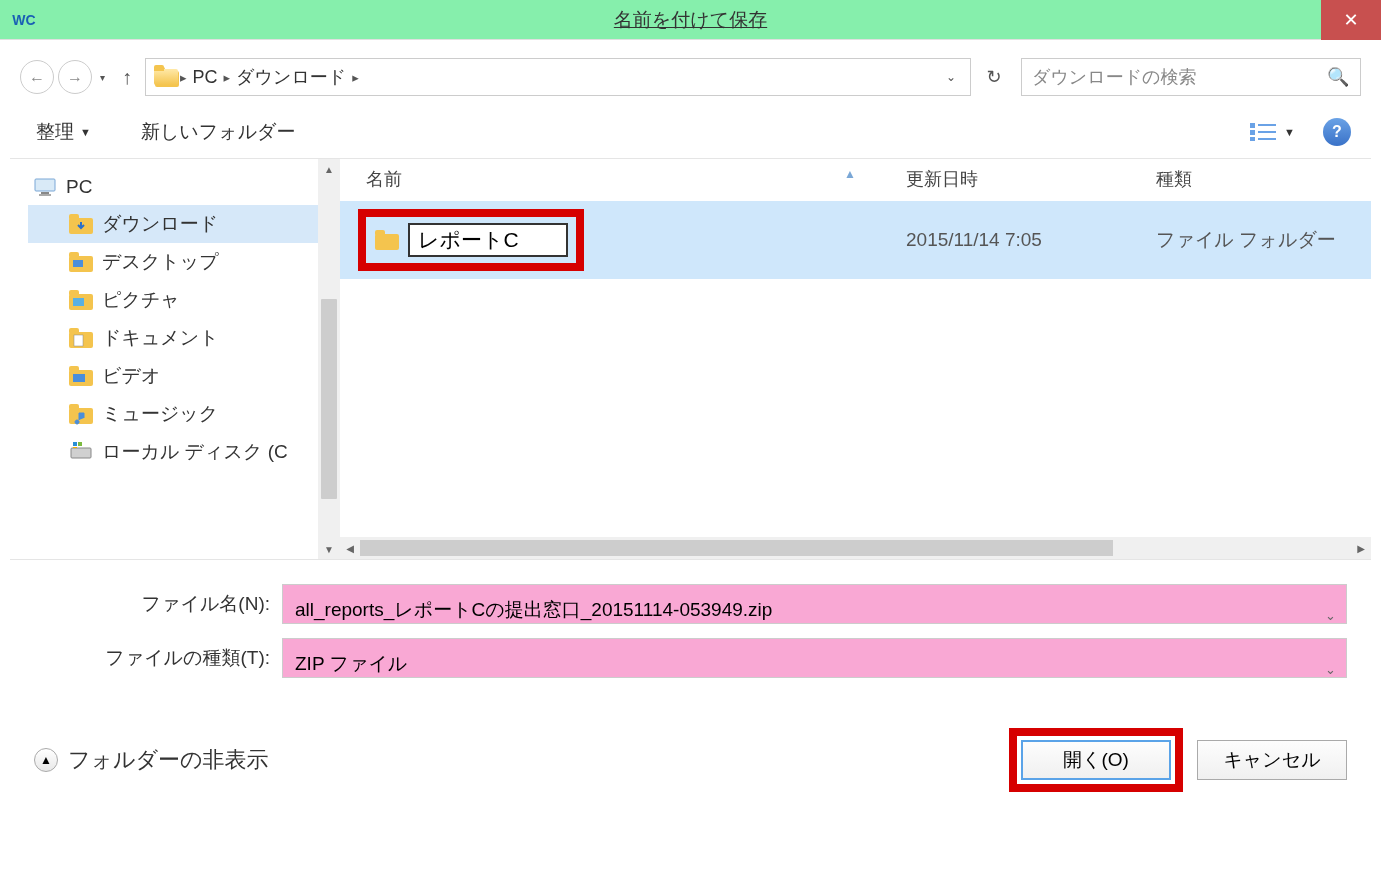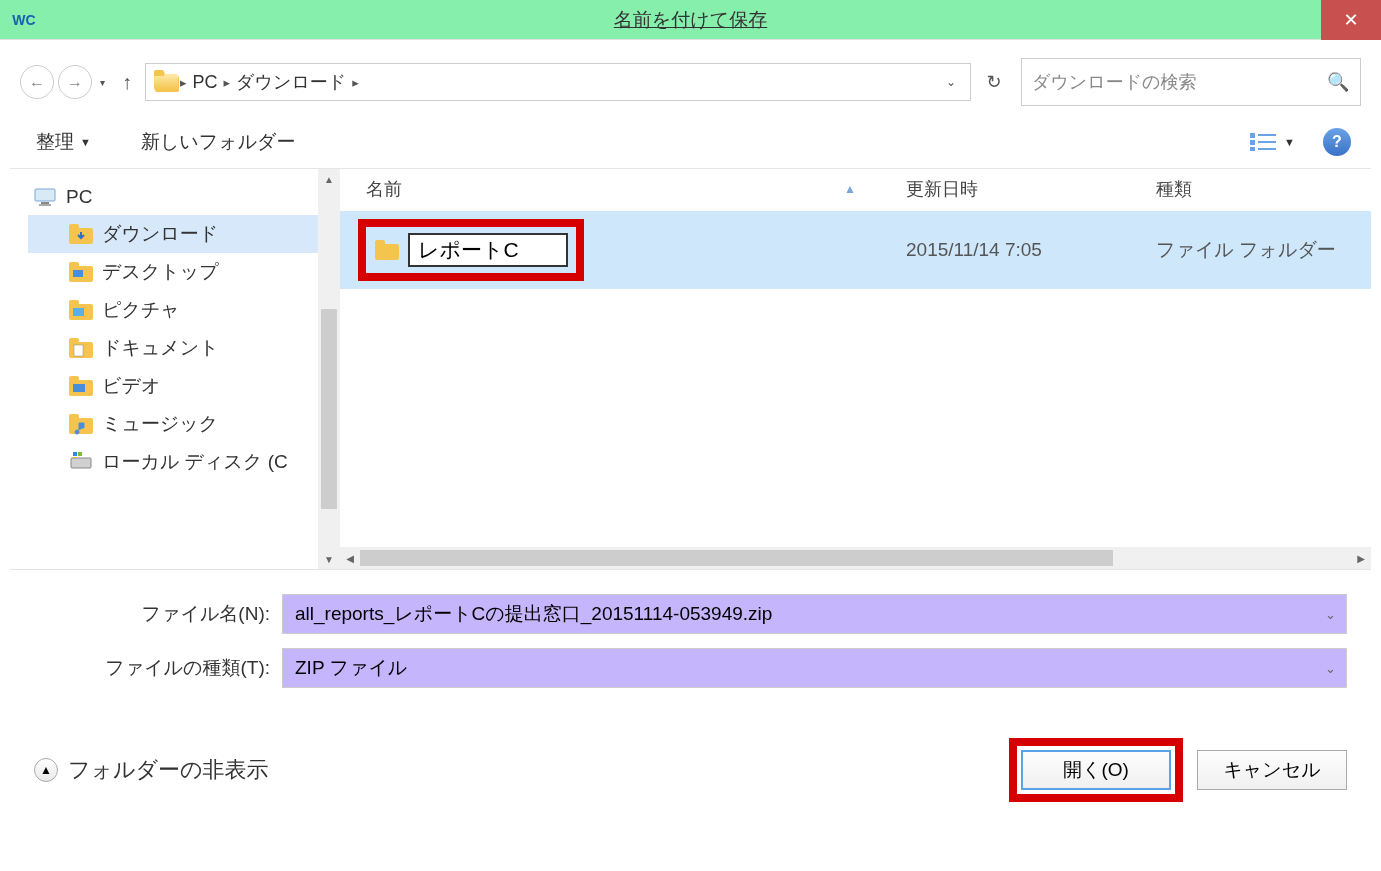--- a/index.html
+++ b/index.html
@@ -14,21 +14,21 @@
 
 .nav-row { display: flex; align-items: center; gap: 4px; padding: 8px 10px 16px 10px; }
 .nav-btn { width: 34px; height: 34px; border: 1px solid #ccc; border-radius: 50%; background: #fff; display: flex; align-items: center; justify-content: center; color: #888; font-size: 16px; }
 .nav-dropdown-arrow { margin: 0 4px; color: #555; font-size: 10px; }
 .nav-up { width: 28px; height: 28px; display: flex; align-items: center; justify-content: center; font-size: 20px; color: #555; }
 .address-bar { flex: 1; height: 38px; border: 1px solid #ccc; display: flex; align-items: center; padding: 0 8px; background: #fff; }
 .breadcrumb-seg { font-size: 18px; color: #333; padding: 0 6px; }
 .breadcrumb-arrow { color: #555; font-size: 13px; }
 .address-dropdown { margin-left: auto; margin-right: 6px; color: #555; font-size: 12px; }
 .refresh-btn { width: 34px; height: 34px; display: flex; align-items: center; justify-content: center; font-size: 18px; color: #555; margin-left: 2px; }
-.search-box { width: 340px; height: 48px; border: 1px solid #ccc; display: flex; align-items: center; padding: 0 10px; margin-left: 6px; }
+.search-box { width: 340px; height: 38px; border: 1px solid #ccc; display: flex; align-items: center; padding: 0 10px; margin-left: 6px; }
 .search-placeholder { color: #888; font-size: 18px; flex: 1; }
 .search-icon { color: #888; font-size: 18px; }
 
 .toolbar-row { display: flex; align-items: center; padding: 6px 20px 12px 26px; border-bottom: 1px solid #e5e5e5; }
 .tb-item { font-size: 19px; color: #333; display: flex; align-items: center; gap: 6px; }
 .tb-arrow { font-size: 11px; color: #333; }
 .tb-spacer { flex: 1; }
 .view-btn { display: flex; align-items: center; gap: 8px; margin-right: 28px; }
 .view-grid { display: inline-block; width: 26px; height: 18px; }
 .help-btn { width: 28px; height: 28px; border-radius: 50%; background: linear-gradient(#6aa2e6, #3a72c8); color: #fff; display: flex; align-items: center; justify-content: center; font-size: 16px; font-weight: bold; }
@@ -40,41 +40,41 @@
 .tree-item.selected { }
 .tree-sub .tree-item { padding-left: 40px; }
 .tree-sub .tree-item.selected { background: #d6e8f9; }
 .icon-box { width: 26px; height: 24px; flex-shrink: 0; display: inline-block; position: relative; }
 .scrollbar-v { width: 22px; background: #f0f0f0; height: 100%; position: relative; display: flex; flex-direction: column; align-items: center; }
 .scroll-arrow { width: 100%; height: 20px; display: flex; align-items: center; justify-content: center; font-size: 10px; color: #666; }
 .scroll-thumb-v { width: 16px; background: #cdcdcd; border-radius: 1px; }
 
 .file-pane { flex: 1; display: flex; flex-direction: column; }
 .columns-header { display: flex; padding: 8px 14px 10px 26px; font-size: 18px; color: #444; border-bottom: 0; }
-.col-name { flex: 0 0 540px; display: flex; align-items: center; gap: 116px; }
+.col-name { flex: 0 0 540px; display: flex; align-items: flex-start; gap: 116px; }
 .sort-arrow { color: #7aa7d6; font-size: 12px; margin-left: auto; margin-right: 50px; }
 .col-date { flex: 0 0 250px; }
 .col-type { flex: 1; }
 
 .file-row { display: flex; align-items: center; padding: 8px 14px 8px 18px; background: #cfe7fb; font-size: 19px; color: #555; }
 .file-name-cell { flex: 0 0 548px; display: flex; align-items: center; gap: 8px; }
 .highlight-box { border: 8px solid #d60000; padding: 6px 8px; display: inline-flex; align-items: center; gap: 8px; }
 .rename-input { border: 2px solid #333; background: #fff; padding: 3px 8px; font-size: 21px; width: 160px; }
 .file-date-cell { flex: 0 0 250px; }
 .file-type-cell { flex: 1; }
 
 .hscroll { height: 22px; background: #f0f0f0; display: flex; align-items: center; margin-top: auto; }
 .hscroll-arrow { width: 20px; height: 100%; display: flex; align-items: center; justify-content: center; font-size: 10px; color: #666; }
 .hscroll-track { flex: 1; height: 16px; background: #f0f0f0; position: relative; }
 .hscroll-thumb { position: absolute; left: 0; width: 76%; height: 100%; background: #cdcdcd; }
 
 .bottom-section { padding: 24px 24px 0 24px; border-top: 1px solid #e5e5e5; }
 .field-row { display: flex; align-items: center; margin-bottom: 14px; }
 .field-label { width: 248px; text-align: right; padding-right: 12px; font-size: 19px; color: #333; }
-.combo { flex: 1; height: 40px; border: 1px solid #ccc; display: flex; align-items: center; padding: 0 12px; font-size: 19px; position: relative; background: #c4b5fd; }
+.combo { flex: 1; height: 40px; border: 1px solid #ccc; display: flex; align-items: flex-end; padding: 0 12px; font-size: 19px; position: relative; background: #f9a8d4; }
 .combo-arrow { position: absolute; right: 10px; color: #666; font-size: 13px; }
 
 .footer { display: flex; align-items: center; padding: 36px 24px 18px 24px; }
 .collapse-btn { width: 24px; height: 24px; border: 1px solid #aaa; border-radius: 50%; display: flex; align-items: center; justify-content: center; font-size: 12px; margin-right: 10px; background: linear-gradient(#fff,#e8e8e8); }
 .footer-text { font-size: 22px; color: #333; }
 .footer-spacer { flex: 1; }
 .btn-highlight { border: 8px solid #d60000; padding: 4px; display: inline-block; margin-right: 14px; }
 .btn { min-width: 150px; height: 40px; border: 1px solid #aaa; background: linear-gradient(#fdfdfd,#f0f0f0); font-size: 19px; display: flex; align-items: center; justify-content: center; }
 .btn.primary { border: 2px solid #5aa3e8; }
 

